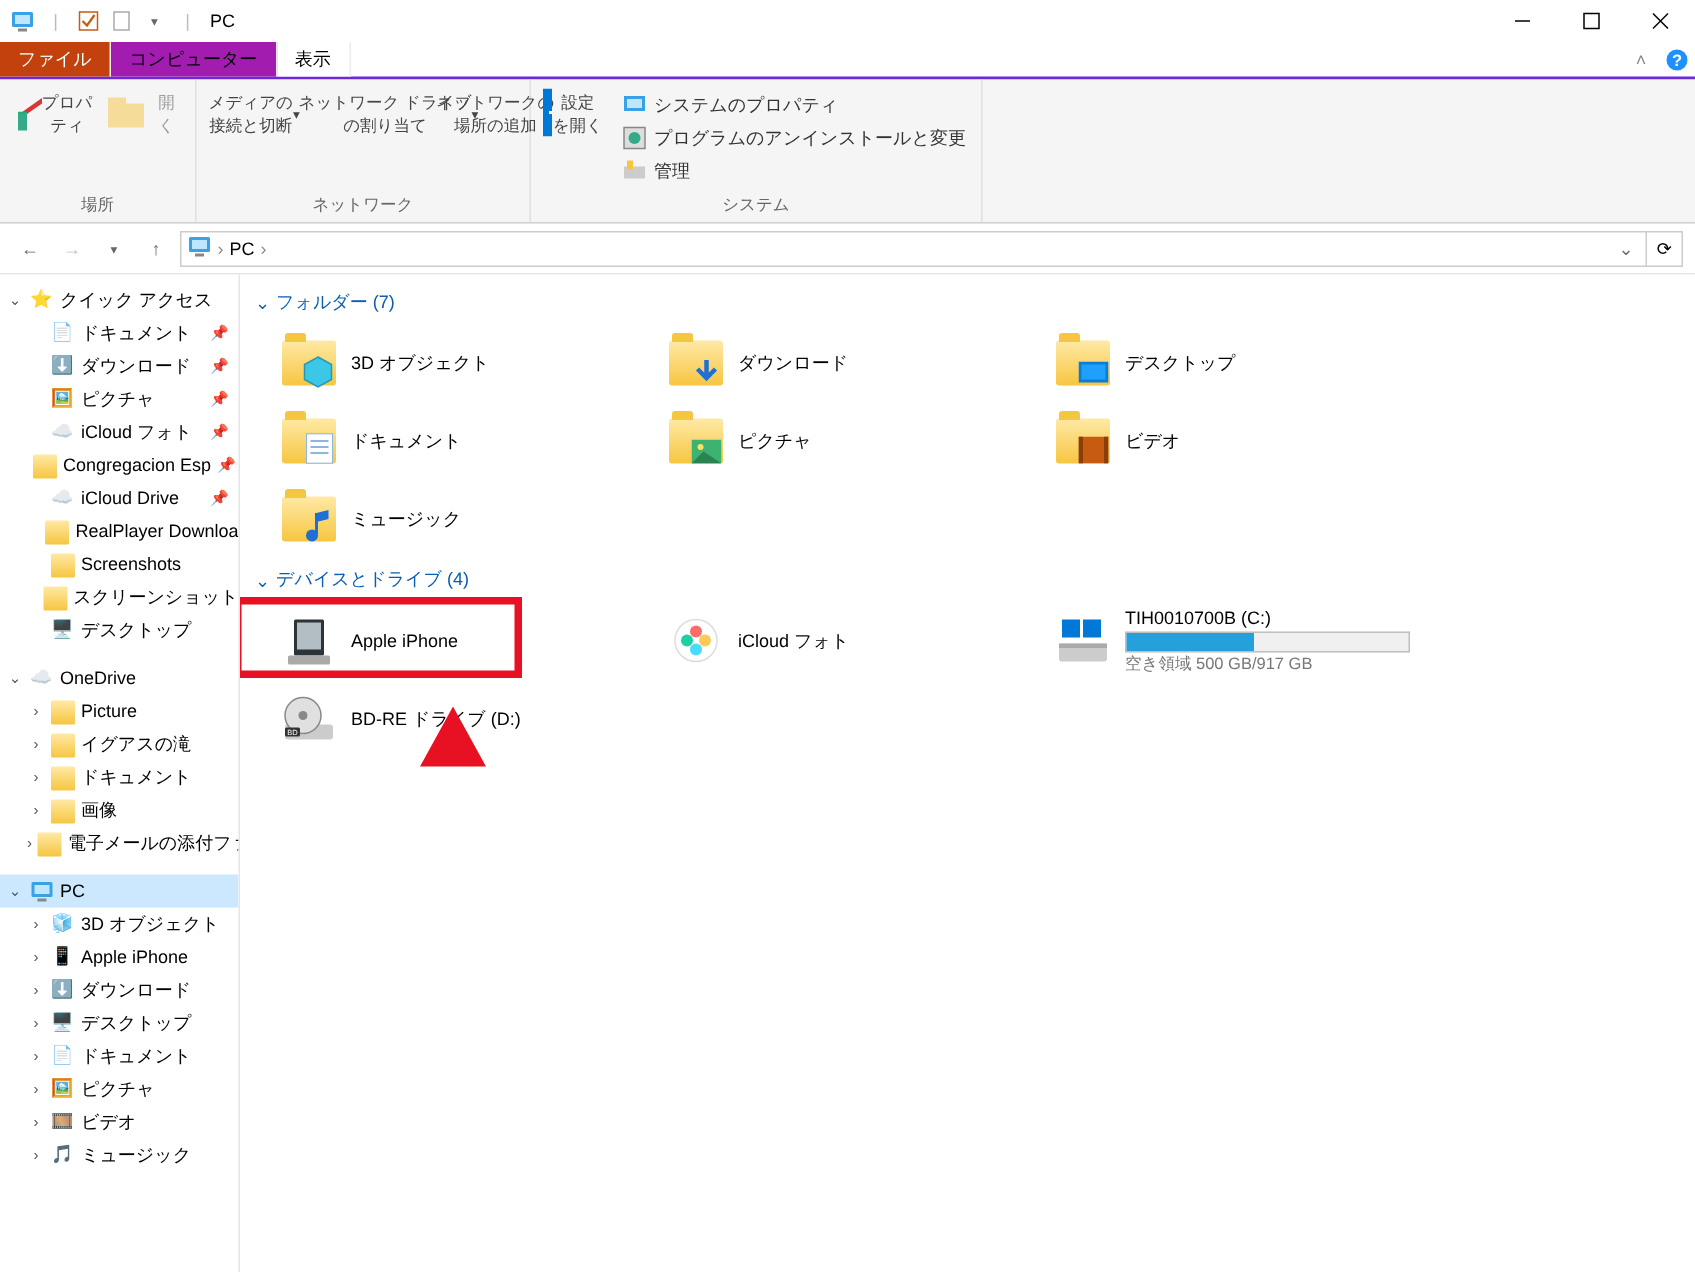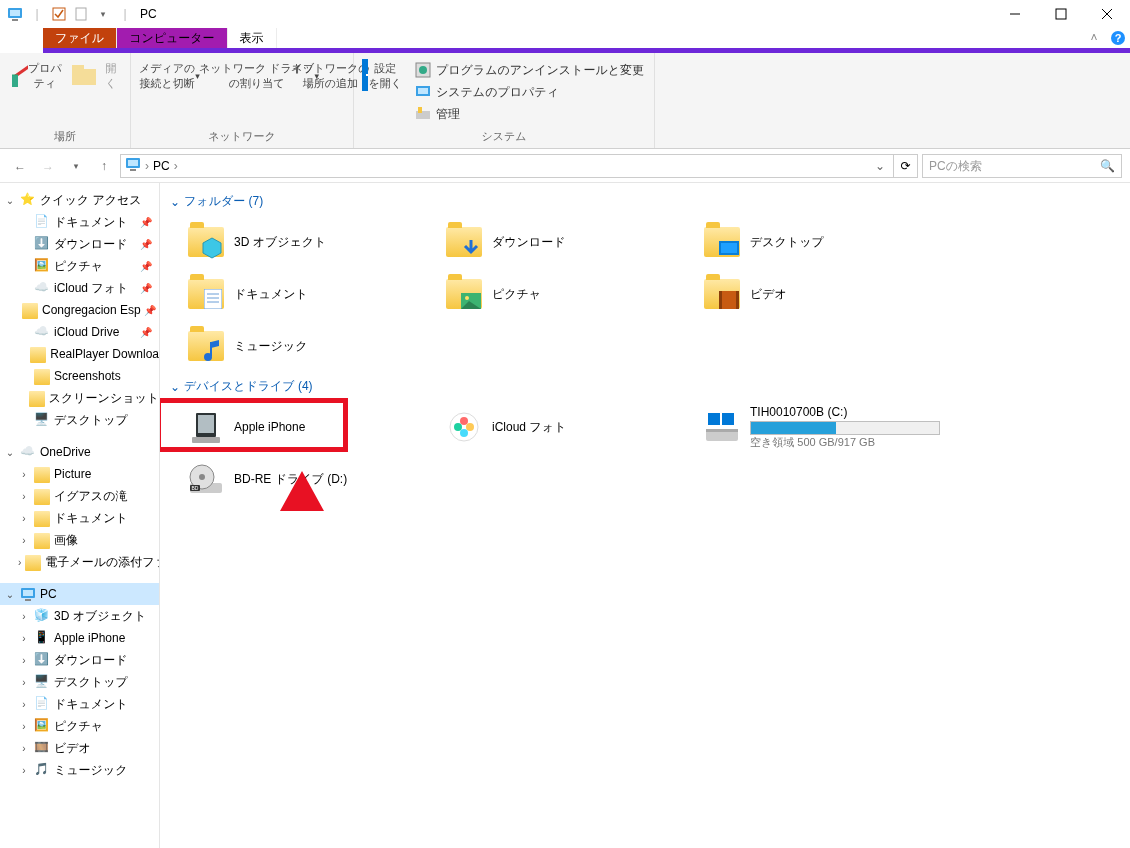--- a/index.html
+++ b/index.html
@@ -7,21 +7,21 @@
 
 
 .titlebar { height: 28px; display: flex; align-items: center; padding-left: 6px; }
 .titlebar .qat { display: flex; align-items: center; gap: 4px; }
 .titlebar .qat-icon { width: 18px; height: 18px; display: flex; align-items: center; justify-content: center; }
 .titlebar .title { margin-left: 6px; font-size: 12px; }
 .titlebar .winbtns { margin-left: auto; display: flex; }
 .titlebar .winbtn { width: 46px; height: 28px; display: flex; align-items: center; justify-content: center; }
 
 
-.ribbon-tabs { height: 25px; display: flex; align-items: stretch; border-bottom: 5px solid #6d28d9; margin-left: 43px; }
+.ribbon-tabs { height: 25px; display: flex; align-items: stretch; border-bottom: 2px solid #6d28d9; }
 .ribbon-tab { padding: 0 12px; display: flex; align-items: center; font-size: 12px; background: #fff; border-right: 1px solid #ececec; }
 .ribbon-tab.file { background: #c2410c; color: #fff; }
 .ribbon-tab.active { background: #a21caf; }
 .ribbon-tabs .spacer { flex: 1; }
 .ribbon-tabs .help { width: 24px; display: flex; align-items: center; justify-content: center; }
 
 
 .ribbon { height: 96px; background: #f5f5f5; border-bottom: 1px solid #d0d0d0; display: flex; }
 .group { display: flex; flex-direction: column; align-items: center; padding: 4px 6px 0 6px; border-right: 1px solid #e0e0e0; }
 .group .items { display: flex; gap: 2px; align-items: flex-start; flex: 1; }
@@ -216,31 +216,31 @@
                 <line x1="24" y1="16" x2="28" y2="16"></line>
               </g>
             </svg>
           <span style="white-space:pre">設定
 を開く</span>
         </div>
       </div>
       <div class="sysright">
         <div class="sysrow">
             <svg class="sicon">
+              <rect x="2" y="3" width="14" height="10" fill="#3ba1e6"></rect>
+              <rect x="4" y="5" width="10" height="6" fill="#bfe6ff"></rect>
+            </svg>
+            <span>システムのプロパティ</span>
+          </div>
+        <div class="sysrow">
+            <svg class="sicon">
               <rect x="2" y="2" width="14" height="14" fill="#ddd" stroke="#888"></rect>
               <circle cx="9" cy="9" r="4" fill="#3a8"></circle>
             </svg>
             <span>プログラムのアンインストールと変更</span>
-          </div>
-        <div class="sysrow">
-            <svg class="sicon">
-              <rect x="2" y="3" width="14" height="10" fill="#3ba1e6"></rect>
-              <rect x="4" y="5" width="10" height="6" fill="#bfe6ff"></rect>
-            </svg>
-            <span>システムのプロパティ</span>
           </div>
         <div class="sysrow">
             <svg class="sicon">
               <rect x="2" y="6" width="14" height="8" fill="#ccc"></rect>
               <rect x="4" y="2" width="4" height="6" fill="#f6c640"></rect>
             </svg>
             <span>管理</span>
           </div>
       </div>
     </div>
@@ -260,24 +260,20 @@
             <rect x="3" y="4" width="10" height="6" fill="#bfe6ff"></rect>
             <rect x="5" y="13" width="6" height="2" fill="#888"></rect>
           </svg></span>
       <span class="sep">›</span>
       <span class="crumb">PC</span>
       <span class="sep">›</span>
       <span class="drop">⌄</span>
     </div>
     <div class="refresh">⟳</div>
   </div>
-  <div class="searchbox">
-    <input type="text" placeholder="PCの検索" style="">
-    <span>🔍</span>
-  </div>
 </div>
 
 <div class="body">
 
   <div class="tree">
     <div class="tnode root">
         <span class="tw">⌄</span>
         <span class="ticon">⭐</span>
         <span>クイック アクセス</span>
       </div>

